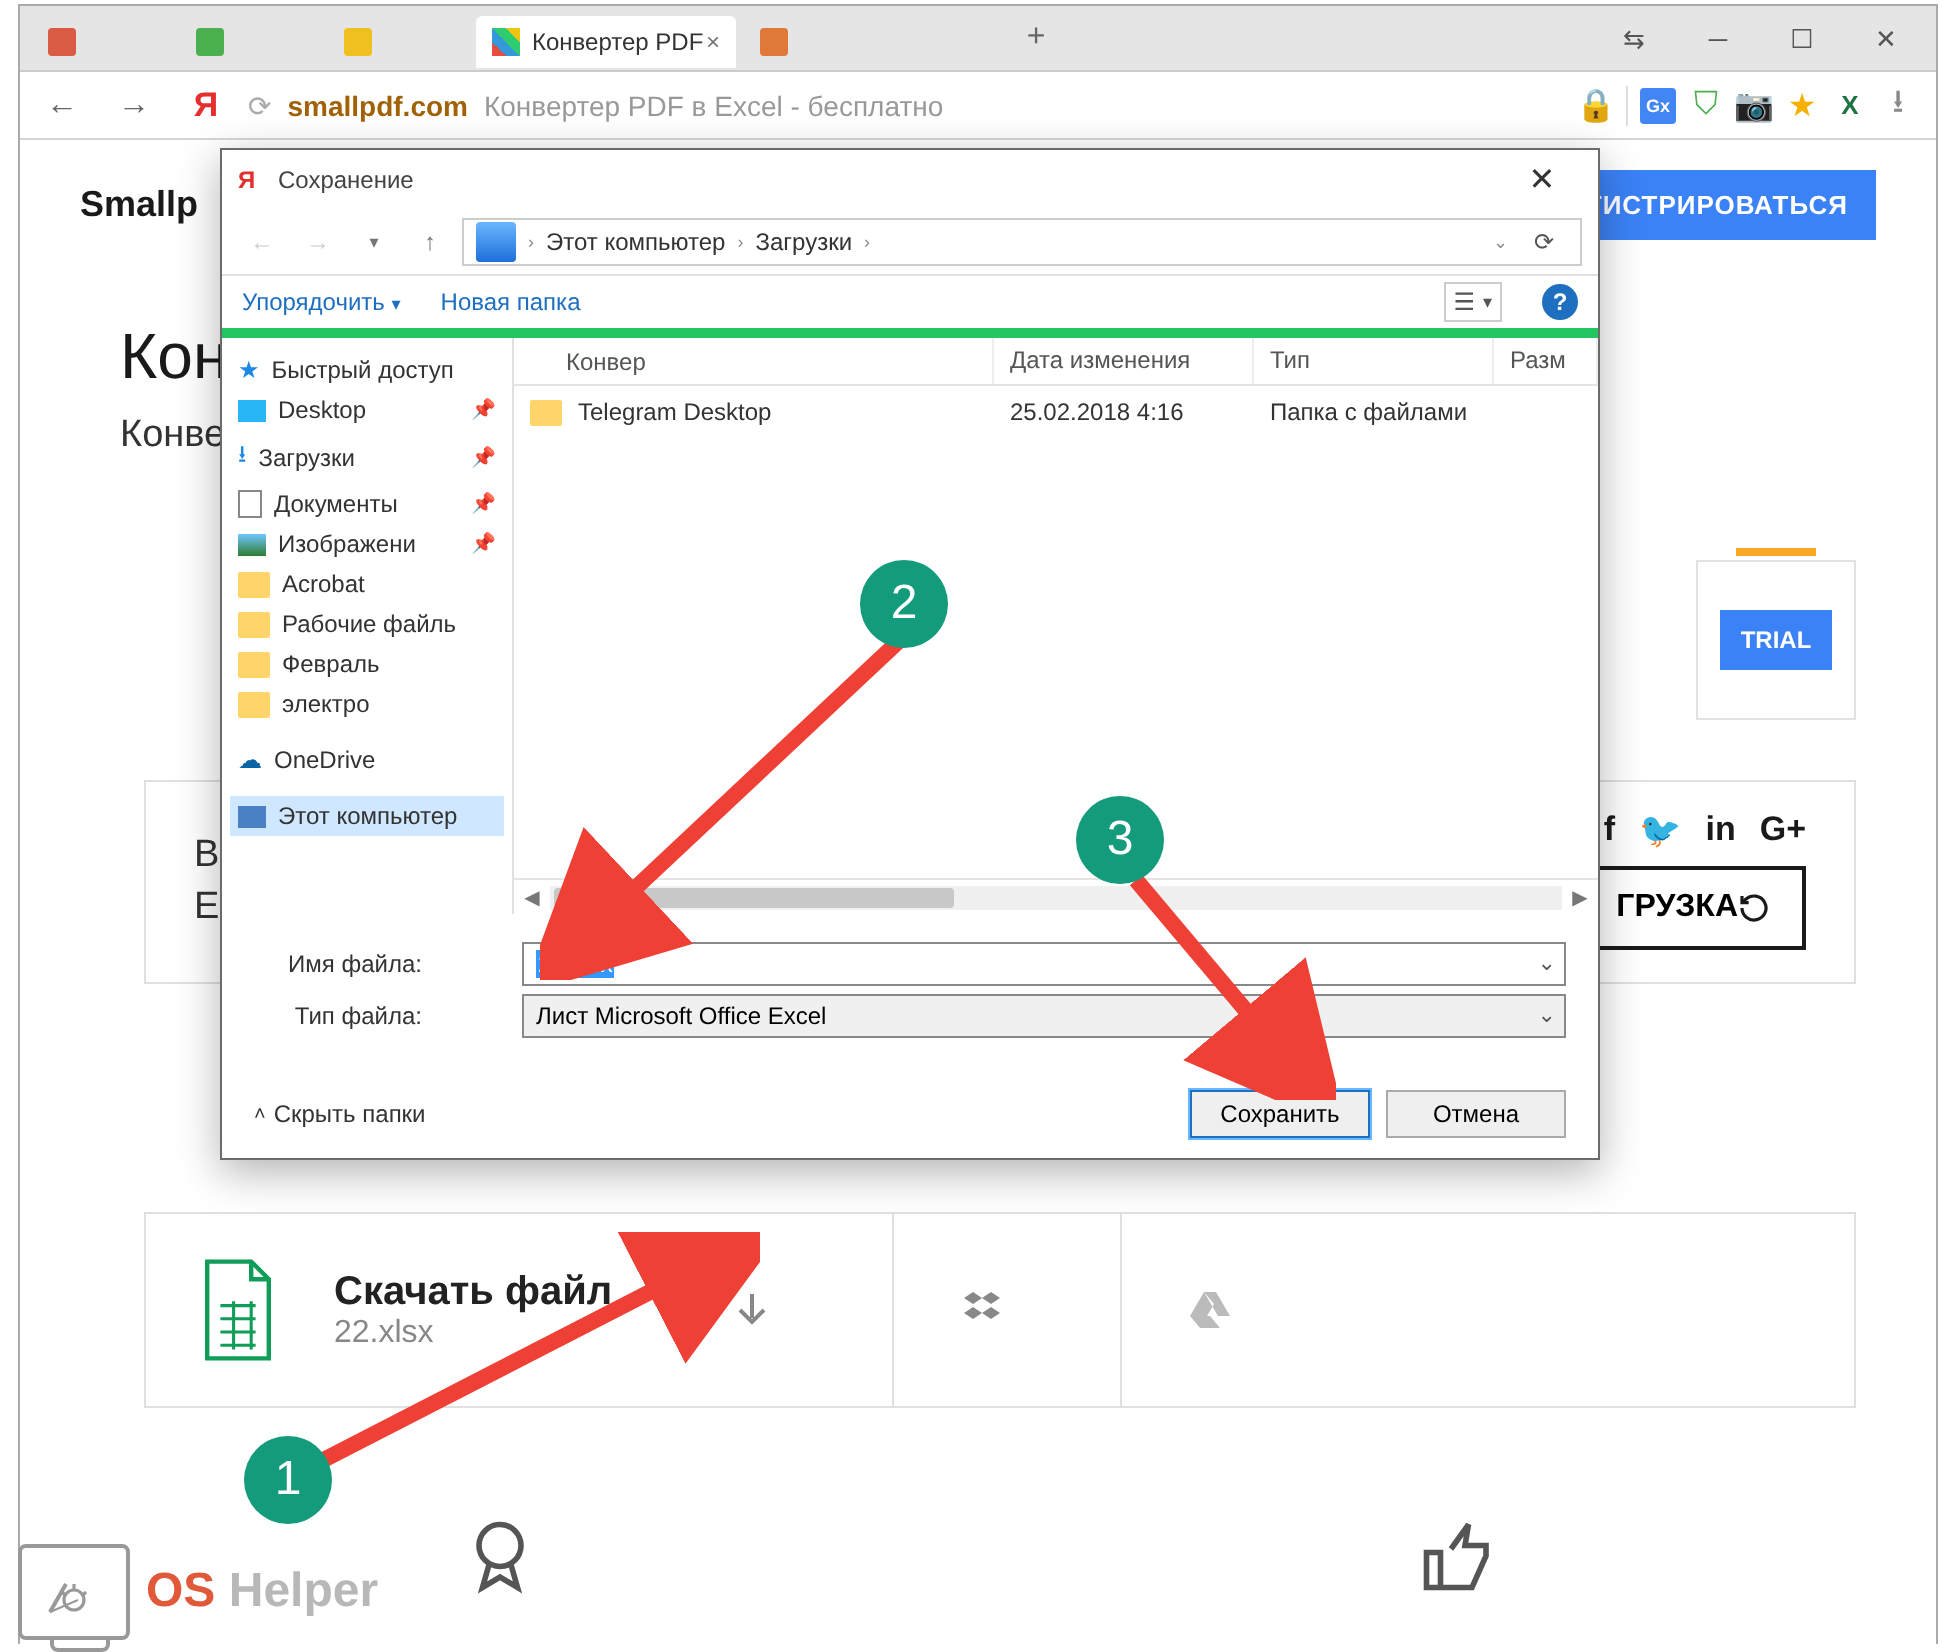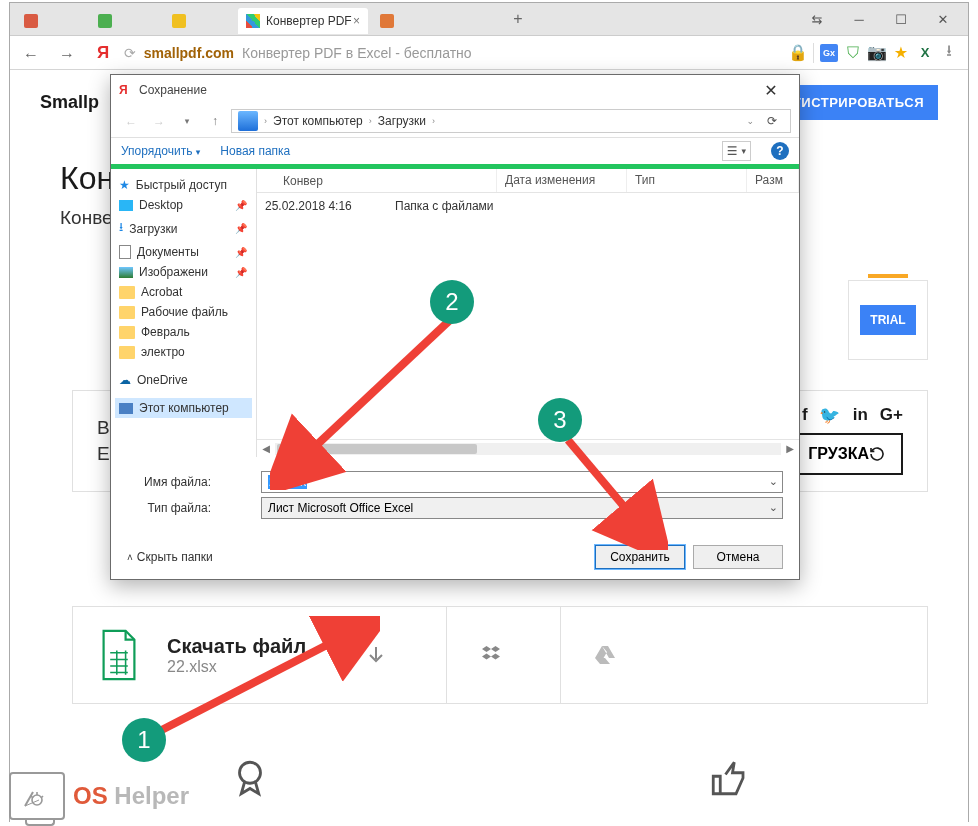--- a/index.html
+++ b/index.html
@@ -328,20 +328,24 @@
     <div class="listarea">
       <div class="listhead">
         <div class="col c1">
             <span style="margin-left:18px">Конвер</span>
           </div>
         <div class="col c2">Дата изменения</div>
         <div class="col c3">Тип</div>
         <div class="col c4">Разм</div>
       </div>
       <div class="listrow">
+        <div class="col c1">
+            <span class="foldericon"></span>
+            <span>Telegram Desktop</span>
+          </div>
         <div class="col c2">25.02.2018 4:16</div>
         <div class="col c3">Папка с файлами</div>
         <div class="col c4"></div>
       </div>
       <div style="flex:1"></div>
       <div class="hscroll">
         <div class="arrow">◀</div>
         <div class="track">
             <div class="thumb"></div>
           </div>

